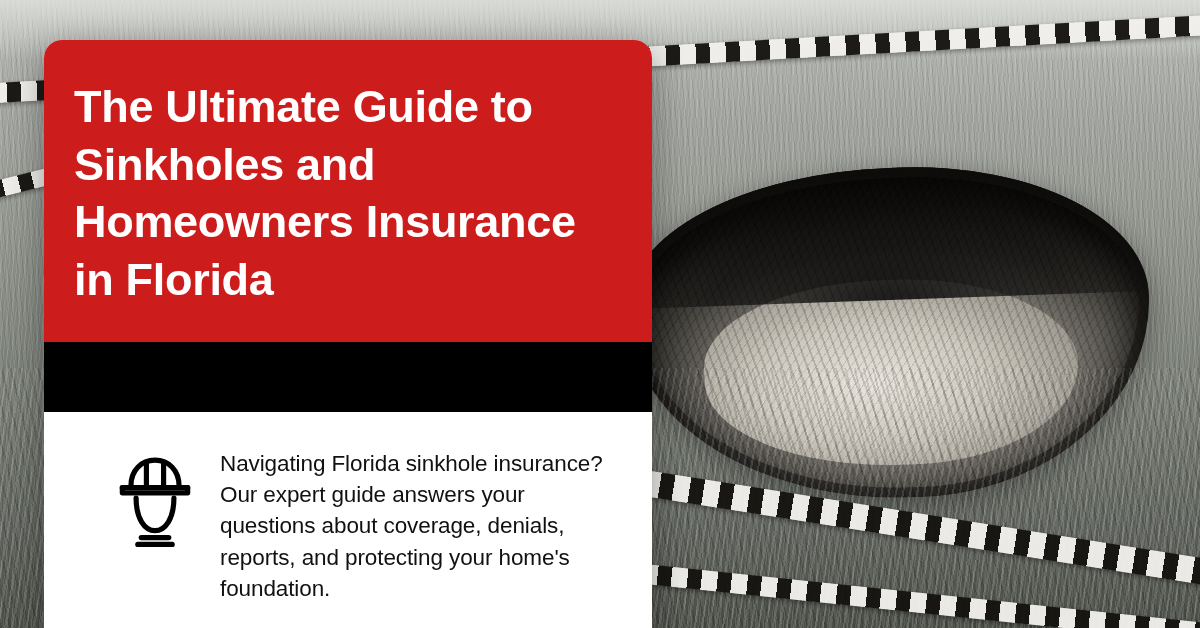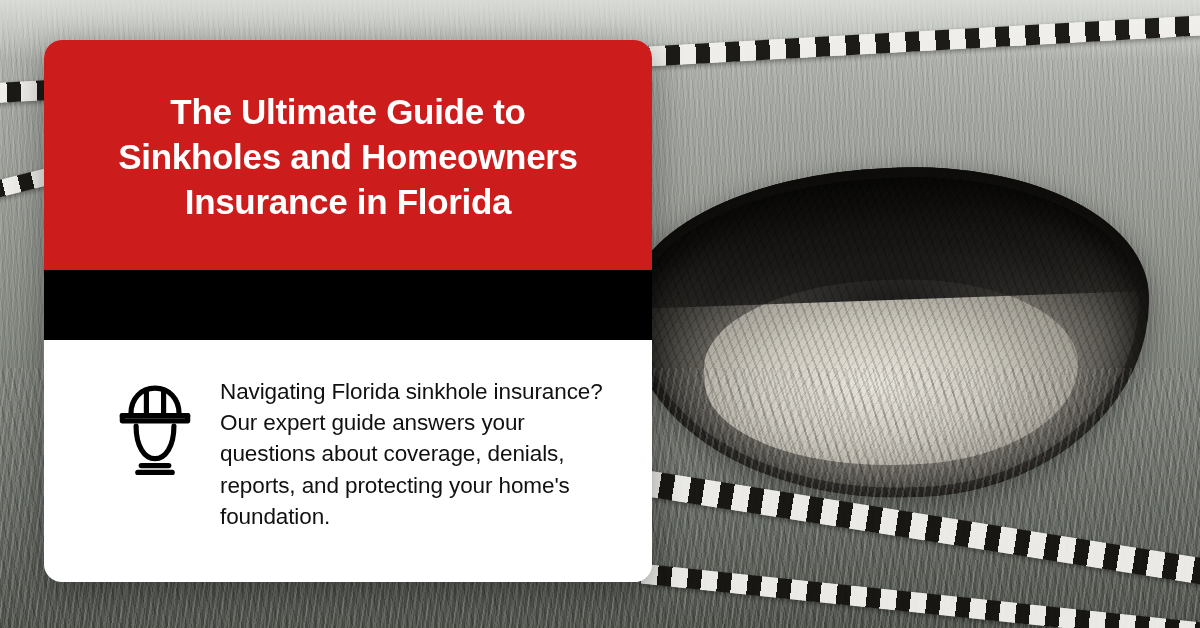--- a/index.html
+++ b/index.html
@@ -134,26 +134,26 @@
     border-radius: 18px;
     overflow: hidden;
     box-shadow: 0 10px 34px rgba(0,0,0,.35);
     background: #ffffff;
   }
   .card-head {
     background: #CC1C1C;
     padding: 34px 26px 30px 26px;
   }
   .card-title {
-    margin: 16px;
+    margin: 4px;
     color: #ffffff;
-    font-size: 35px;
+    font-size: 45px;
     line-height: 1.28;
     font-weight: 700;
-    text-align: center;
+    text-align: left;
     letter-spacing: -0.3px;
   }
   .card-bar {
     background: #000000;
     height: 70px;
   }
   .card-body {
     background: #ffffff;
     display: flex;
     align-items: flex-start;

